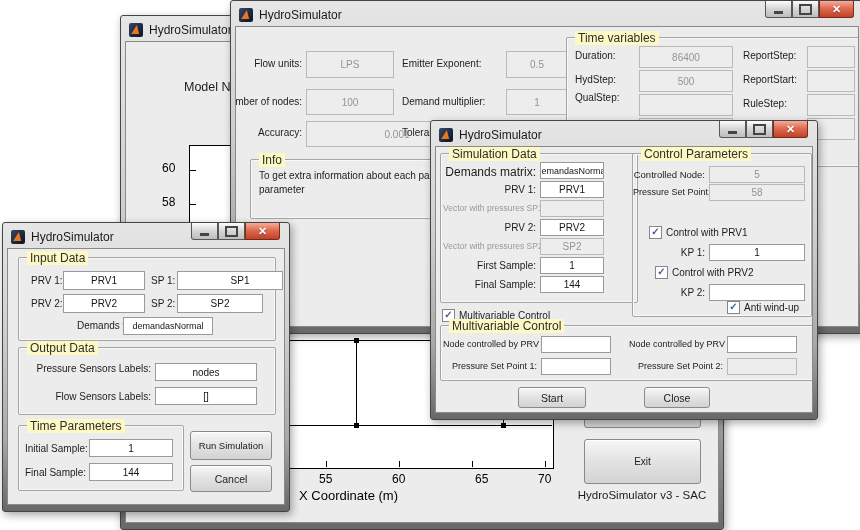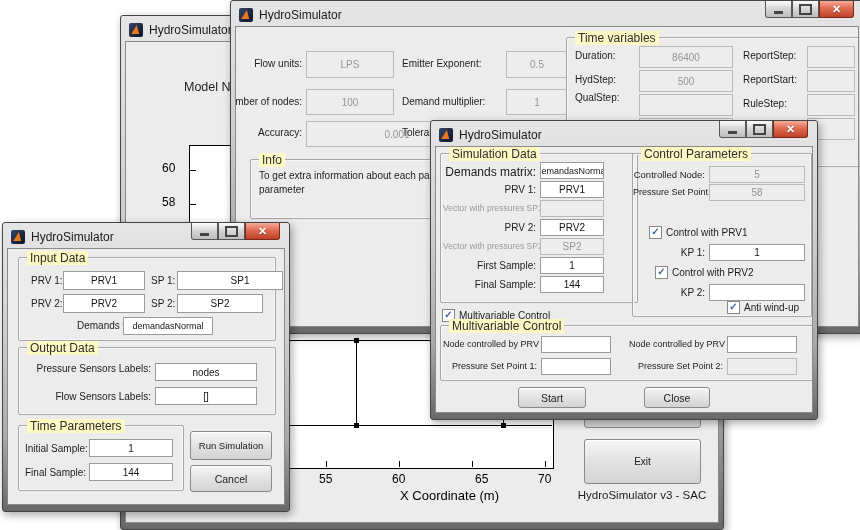--- a/index.html
+++ b/index.html
@@ -92,21 +92,21 @@
       <div class="pnode" style="left:377px; top:383px;"></div>
 
       <div class="tick" style="left:200px; top:419px; width:1px; height:6px;"></div>
       <div class="tick" style="left:273px; top:419px; width:1px; height:6px;"></div>
       <div class="tick" style="left:346px; top:419px; width:1px; height:6px;"></div>
       <div class="tick" style="left:419px; top:419px; width:1px; height:6px;"></div>
       <div class="axlbl" style="left:193px; top:430px;">55</div>
       <div class="axlbl" style="left:266px; top:430px;">60</div>
       <div class="axlbl" style="left:349px; top:430px;">65</div>
       <div class="axlbl" style="left:412px; top:430px;">70</div>
-      <div class="axlbl" style="left:173px; top:446px; width:200px; text-align:right; font-size:13px;">X Coordinate (m)</div>
+      <div class="axlbl" style="left:173px; top:446px; width:200px; text-align:left; font-size:13px;">X Coordinate (m)</div>
 
       <div class="btn" style="left:458px; top:351px; width:115px; height:33px;"></div>
       <div class="btn" style="left:458px; top:397px; width:115px; height:43px; font-size:10px;">Exit</div>
       <div class="lbl" style="left:445px; top:447px; width:142px; text-align:center; font-size:11.5px;">HydroSimulator v3 - SAC</div>
     </div>
   </div>
 
   <div class="win" style="left:230px; top:0px; width:632px; height:332px; z-index:2;">
     <div class="tbar">
       <span class="mlicon"></span>

